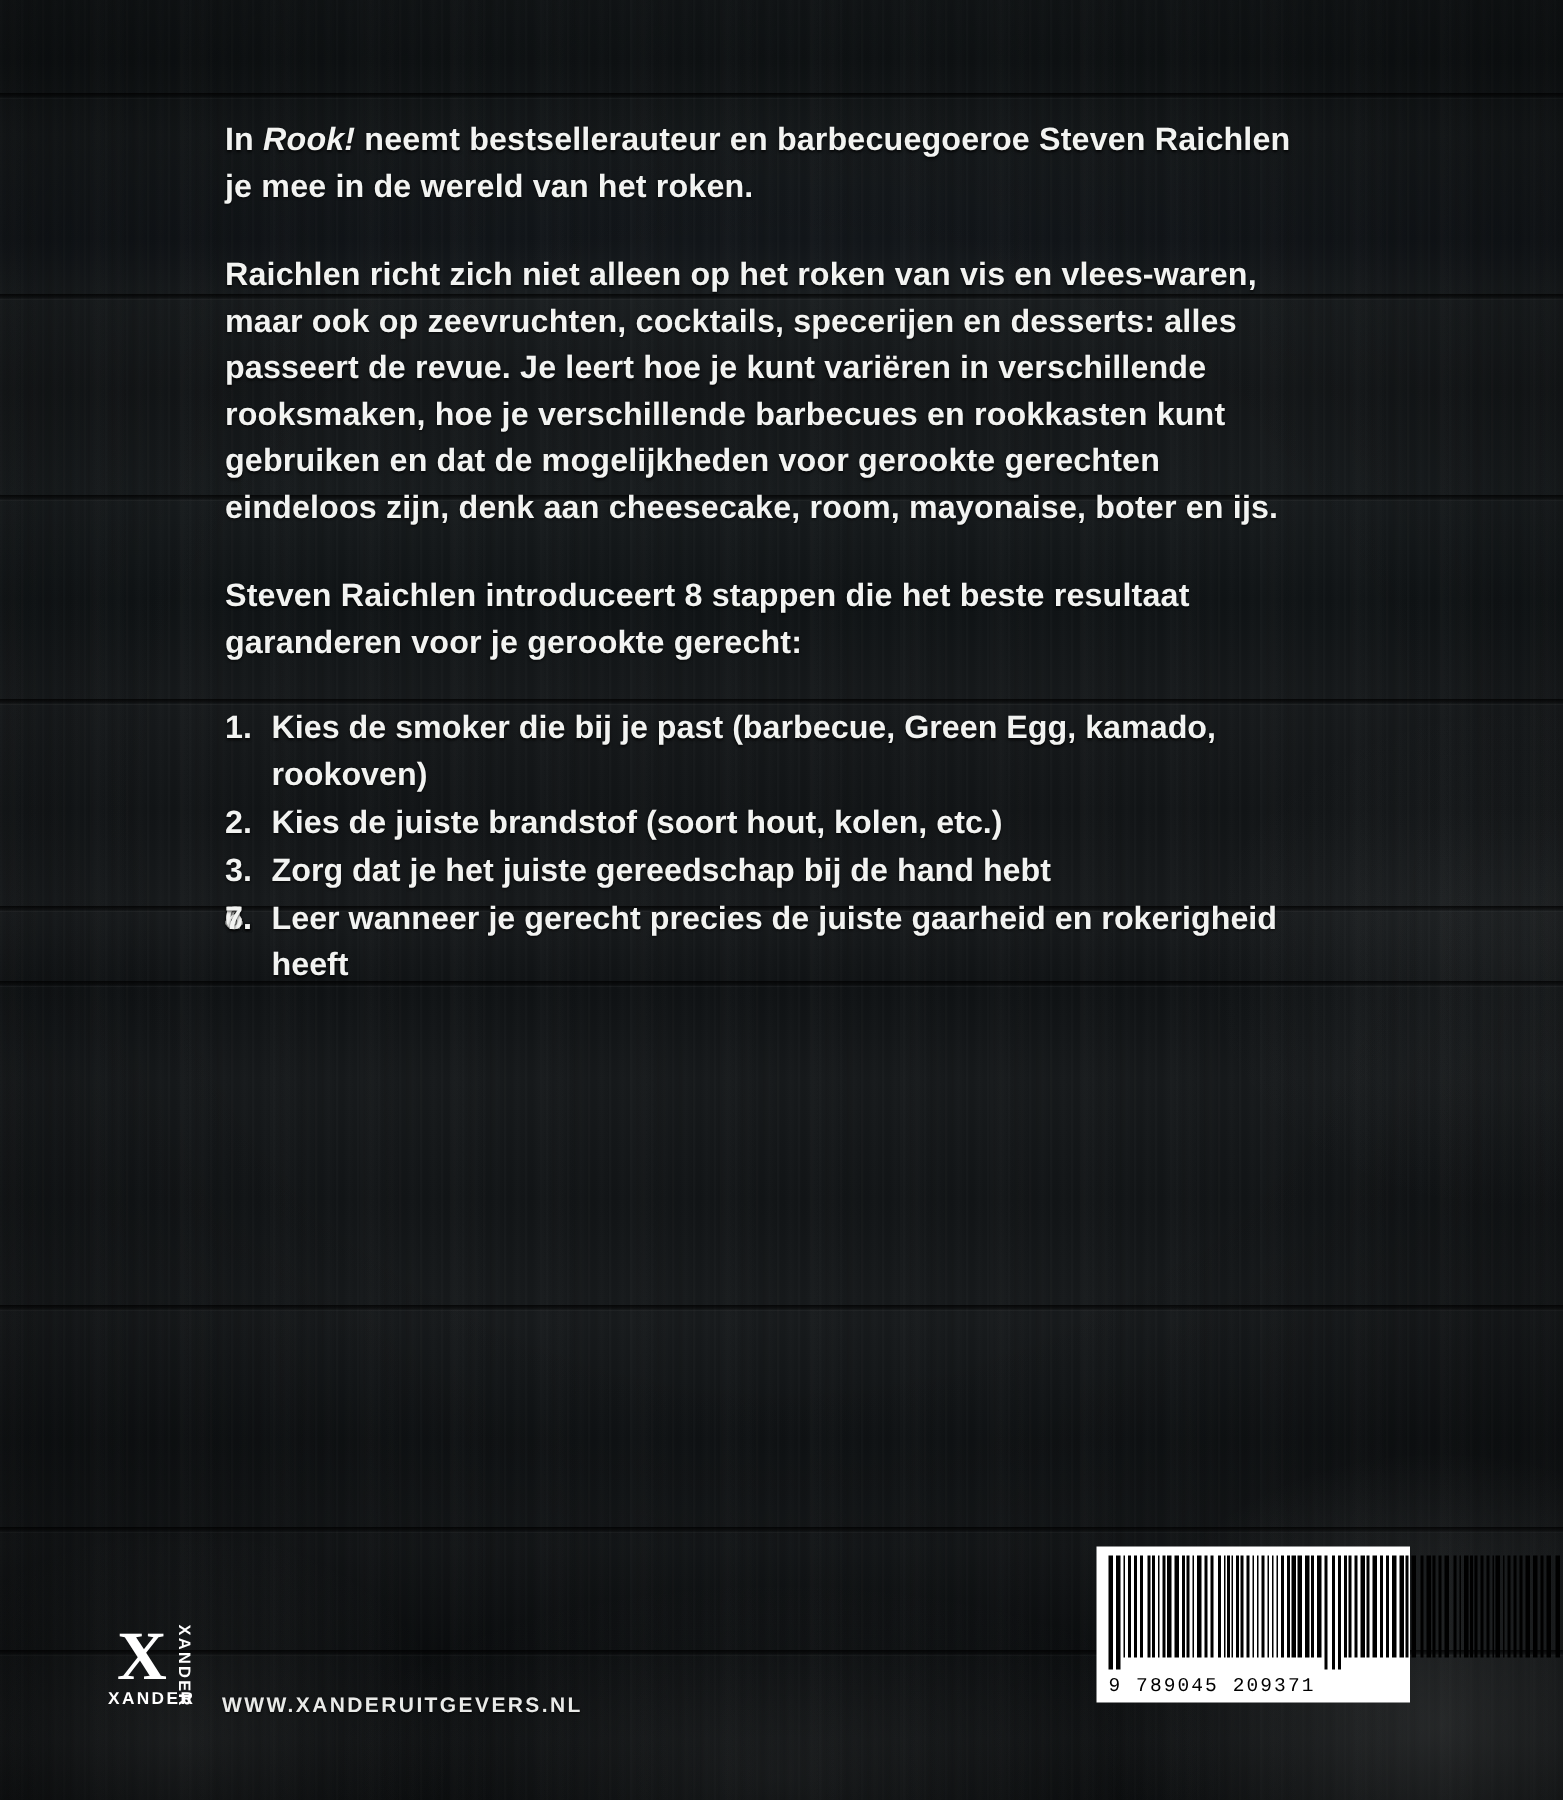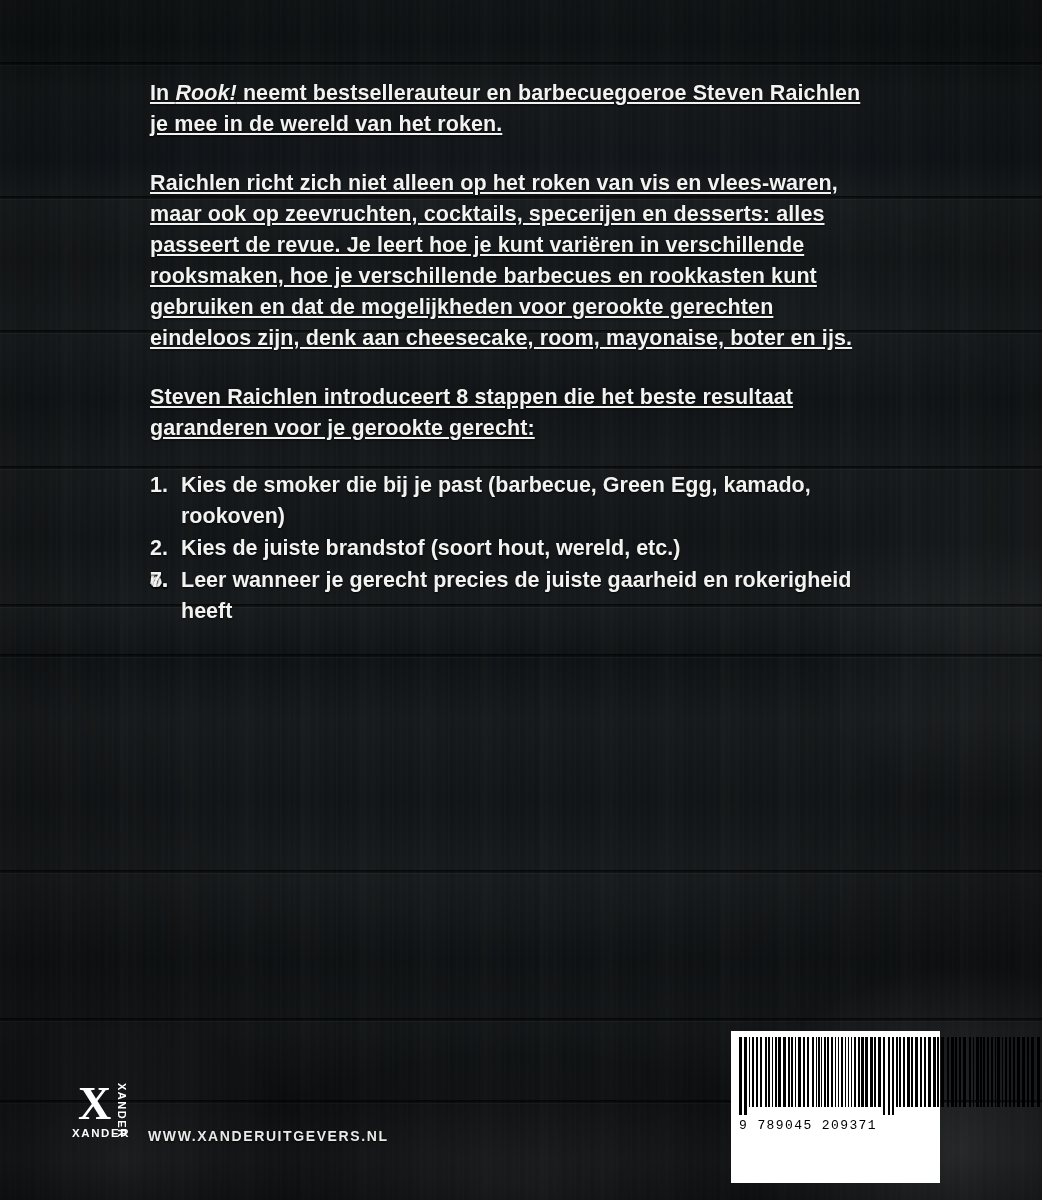--- a/index.html
+++ b/index.html
@@ -86,21 +86,20 @@
     color: #f2f3f1;
   }
 
   .para {
     font-size: 21.5px;
     line-height: 31px;
     font-weight: 700;
     letter-spacing: 0.1px;
     margin: 0 0 28px 0;
     text-shadow: 0 1px 2px rgba(0,0,0,0.8);
-    text-decoration: underline;
   }
   .para.tight { margin-bottom: 26px; }
   .para em {
     font-style: italic;
   }
 
   .steps {
     list-style: none;
     margin: 6px 0 0 0;
     padding: 0;
@@ -170,21 +169,21 @@
     font-weight: 700;
     text-shadow: 0 1px 2px rgba(0,0,0,0.8);
   }
 
   
   .barcode-box {
     position: absolute;
     left: 731px;
     top: 1031px;
     width: 209px;
-    height: 152px;
+    height: 104px;
     background: #ffffff;
     display: flex;
     padding: 6px 6px 4px 8px;
     box-sizing: border-box;
   }
   .barcode-main {
     flex: 1 1 auto;
     display: flex;
     flex-direction: column;
   }
@@ -238,24 +237,25 @@
 
     <p class="para tight">Steven Raichlen introduceert 8 stappen die het beste resultaat garanderen voor je gerookte gerecht:</p>
 
     <ol class="steps">
       <li>
         <span class="num">1.</span>
         <span>Kies de smoker die bij je past (barbecue, Green Egg, kamado, rookoven)</span>
       </li>
       <li>
         <span class="num">2.</span>
-        <span>Kies de juiste brandstof (soort hout, wereld, etc.)</span>
+        <span>Kies de juiste brandstof (soort hout, kolen, etc.)</span>
       </li>
       <li>
         <span class="num">3.</span>
+        <span>Zorg dat je het juiste gereedschap bij de hand hebt</span>
       </li>
       <li>
         <span class="num">4.</span>
       </li>
       <li>
         <span class="num">5.</span>
       </li>
       <li>
         <span class="num">6.</span>
       </li>

